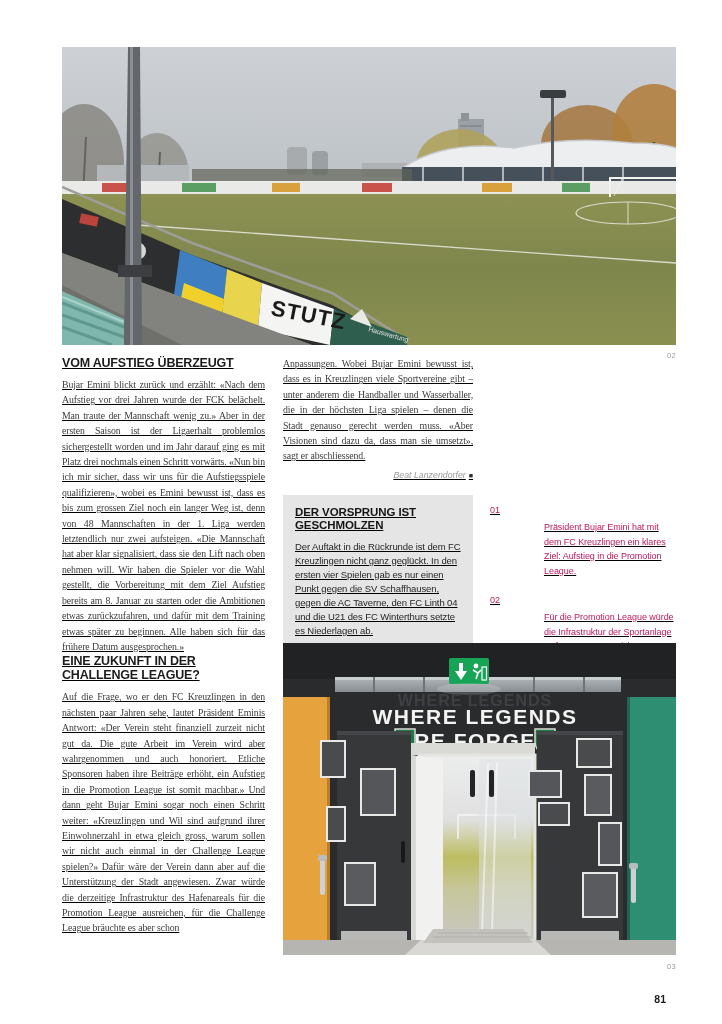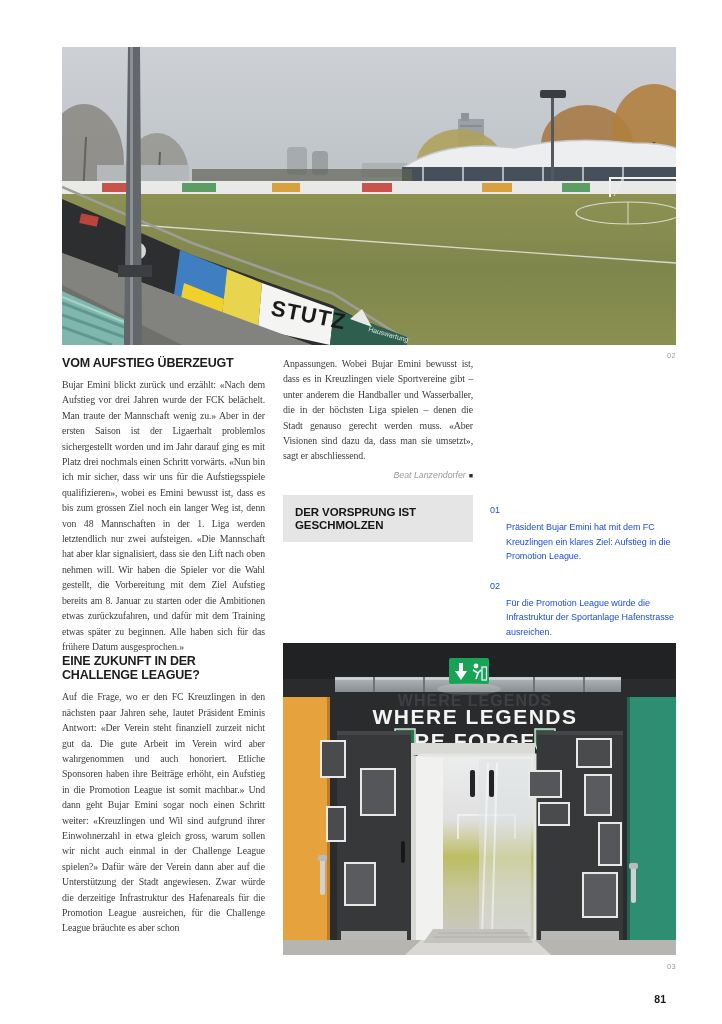--- a/index.html
+++ b/index.html
@@ -7,21 +7,21 @@
     position:relative;width:722px;height:1024px;background:#ffffff;
     font-family:"Liberation Sans",sans-serif;overflow:hidden;
   }
   
   .photo{position:absolute;overflow:hidden;}
   .photo svg{display:block;}
   .photo-label{
     position:absolute;font-size:7.5px;color:#9b9b9b;letter-spacing:.3px;
   }
   
-  .col{position:absolute;}
+  .col{position:absolute;text-decoration:underline;}
   .headline{
     font-family:"Liberation Sans",sans-serif;font-weight:700;
     font-size:12.5px;line-height:14px;color:#1c1c1c;letter-spacing:-.2px;
   }
   .headline.h2{max-width:140px;}
   .body-text{
     font-family:"Liberation Serif",serif;font-size:9.8px;line-height:15.4px;
     color:#3b3b3b;text-align:justify;letter-spacing:-.1px;
     hyphens:auto;-webkit-hyphens:auto;
   }
@@ -38,21 +38,21 @@
   }
   .infobox-title{
     font-weight:700;font-size:11.5px;line-height:13px;color:#151515;
     max-width:125px;letter-spacing:-.1px;
   }
   .infobox-body{
     margin-top:8px;font-size:9.5px;line-height:14px;color:#262626;
     letter-spacing:-.1px;
   }
   
-  .caption{display:flex;margin-bottom:15px;color:#1d4ed8;}
+  .caption{display:flex;margin-bottom:15px;color:#be185d;gap:38px;}
   .caption .num{width:16px;flex:none;font-size:9px;line-height:14.5px;}
   .caption .txt{font-size:9px;line-height:14.5px;width:168px;letter-spacing:-.05px;margin-top:17px;}
   
   .page-num{
     position:absolute;right:56px;top:993px;font-size:10.5px;font-weight:700;
     color:#1c1c1c;
   }
 </style>
 </head>
 <body>
@@ -194,20 +194,21 @@
     <div class="body-text first" lang="de">Bujar Emini blickt zurück und erzählt: «Nach dem Aufstieg vor drei Jahren wurde der FCK belächelt. Man traute der Mannschaft wenig zu.» Aber in der ersten Saison ist der Ligaerhalt problemlos sichergestellt worden und im Jahr darauf ging es mit Platz drei nochmals einen Schritt vorwärts. «Nun bin ich mir sicher, dass wir uns für die Aufstiegsspiele qualifizieren», wobei es Emini bewusst ist, dass es bis zum grossen Ziel noch ein langer Weg ist, denn von 48 Mannschaften in der 1. Liga werden letztendlich nur zwei aufsteigen. «Die Mannschaft hat aber klar signalisiert, dass sie den Lift nach oben nehmen will. Wir haben die Spieler vor die Wahl gestellt, die Vorbereitung mit dem Ziel Aufstieg bereits am 8. Januar zu starten oder die Ambitionen etwas zurückzufahren, und dafür mit dem Training etwas später zu beginnen. Alle haben sich für das frühere Datum ausgesprochen.»</div>
     <div class="headline h2">EINE ZUKUNFT IN DER CHALLENGE LEAGUE?</div>
     <div class="body-text first" lang="de">Auf die Frage, wo er den FC Kreuzlingen in den nächsten paar Jahren sehe, lautet Präsident Eminis Antwort: «Der Verein steht finanziell zurzeit nicht gut da. Die gute Arbeit im Verein wird aber wahrgenommen und auch honoriert. Etliche Sponsoren haben ihre Beiträge erhöht, ein Aufstieg in die Promotion League ist somit machbar.» Und dann geht Bujar Emini sogar noch einen Schritt weiter: «Kreuzlingen und Wil sind aufgrund ihrer Einwohnerzahl in etwa gleich gross, warum sollen wir nicht auch einmal in der Challenge League spielen?» Dafür wäre der Verein dann aber auf die Unterstützung der Stadt angewiesen. Zwar würde die derzeitige Infrastruktur des Hafenareals für die Promotion League ausreichen, für die Challenge League bräuchte es aber schon</div>
   </div>
 
   <div class="col" style="left:283px;top:356px;width:190px;">
     <div class="body-text" lang="de">Anpassungen. Wobei Bujar Emini bewusst ist, dass es in Kreuzlingen viele Sportvereine gibt – unter anderem die Handballer und Wasserballer, die in der höchsten Liga spielen – denen die Stadt genauso gerecht werden muss. «Aber Visionen sind dazu da, dass man sie umsetzt», sagt er abschliessend.</div>
     <div class="byline"><span>Beat Lanzendorfer</span><span class="sq">■</span></div>
     <div class="infobox">
       <div class="infobox-title">DER VORSPRUNG IST GESCHMOLZEN</div>
+      <div class="infobox-body">Der Auftakt in die Rückrunde ist dem FC Kreuzlingen nicht ganz geglückt. In den ersten vier Spielen gab es nur einen Punkt gegen die SV Schaffhausen, gegen die AC Taverne, den FC Linth 04 und die U21 des FC Winterthurs setzte es Niederlagen ab.</div>
     </div>
   </div>
 
   <div class="col" style="left:490px;top:503px;width:186px;">
     <div class="caption">
       <div class="num">01</div>
       <div class="txt">Präsident Bujar Emini hat mit dem FC Kreuzlingen ein klares Ziel: Aufstieg in die Promotion League.</div>
     </div>
     <div class="caption">
       <div class="num">02</div>

